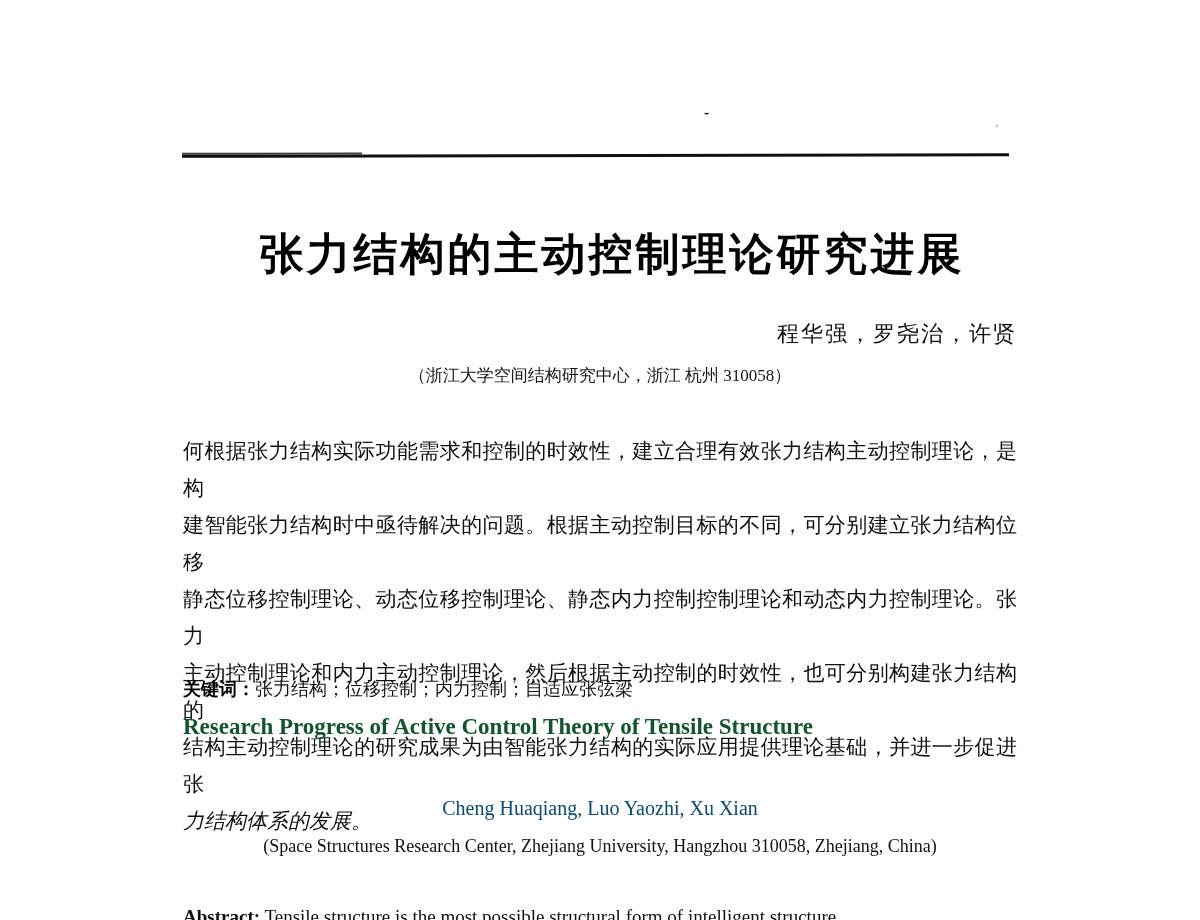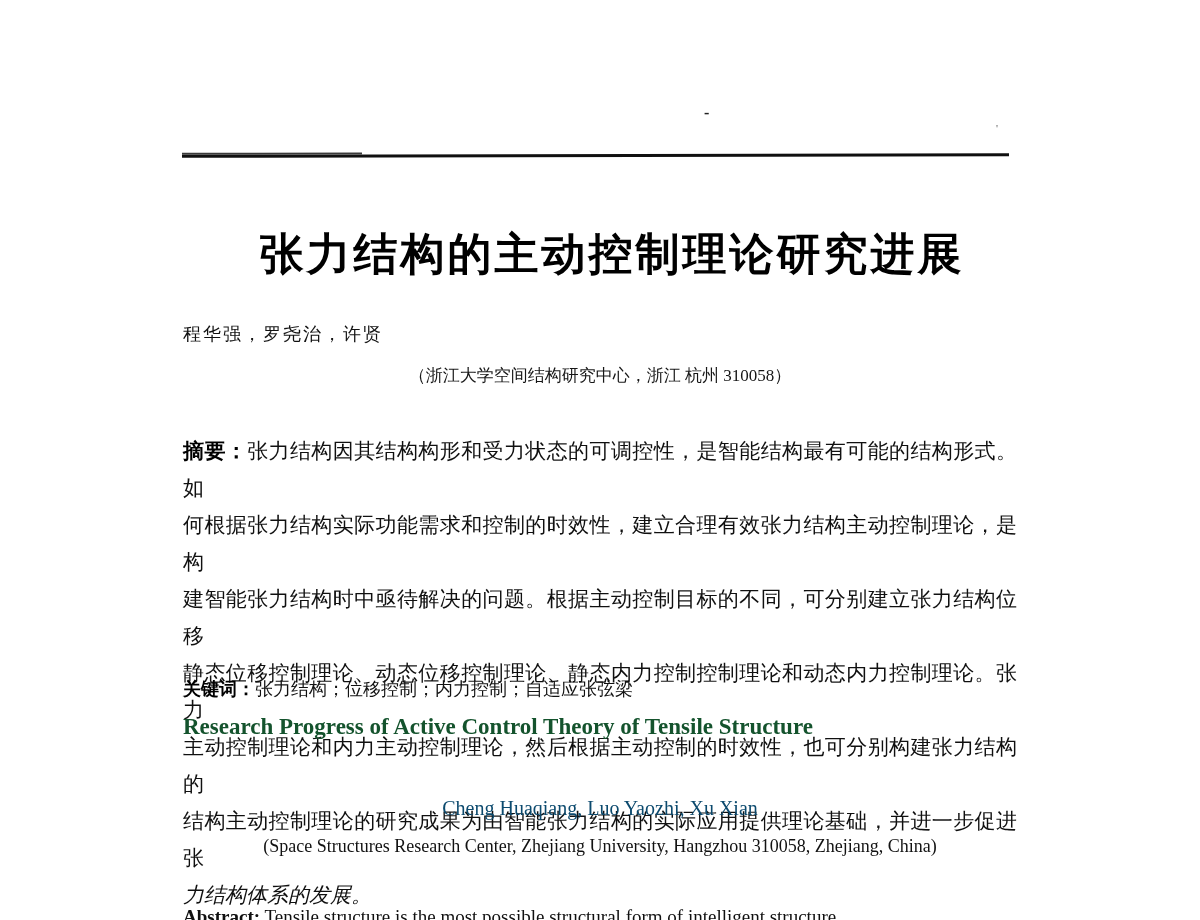--- a/index.html
+++ b/index.html
@@ -47,22 +47,22 @@
     text-align: center;
     font-family: "Liberation Sans", sans-serif;
     font-weight: bold;
     font-size: 44px; line-height: 56px;
     letter-spacing: 3px;
     color: #000000;
     margin: 12px;
   }
   .authors-cn {
     position: absolute; top: 320px; left: 183px; width: 834px;
-    text-align: left;
-    font-size: 18px; line-height: 28px;
+    text-align: right;
+    font-size: 22px; line-height: 28px;
     letter-spacing: 2px;
     color: #111111;
   }
   .affiliation-cn {
     position: absolute; top: 363px; left: 183px; width: 834px;
     text-align: center;
     font-size: 17px; line-height: 26px;
     color: #161616;
   }
   
@@ -125,21 +125,20 @@
   <span class="artifact-dot">'</span>
   <div class="header-rule">
       <span class="rule-echo"></span>
     </div>
 
   <h1 class="title-cn">张力结构的主动控制理论研究进展</h1>
   <div class="authors-cn">程华强，罗尧治，许贤</div>
   <div class="affiliation-cn">（浙江大学空间结构研究中心，浙江 杭州 310058）</div>
 
   <div class="abstract-cn">
-    <div class="abs-line"><span class="abs-label">摘要：</span><span>张力结构因其结构构形和受力状态的可调控性，是智能结构最有可能的结构形式。如</span></div>
     <div class="abs-line">何根据张力结构实际功能需求和控制的时效性，建立合理有效张力结构主动控制理论，是构</div>
     <div class="abs-line">建智能张力结构时中亟待解决的问题。根据主动控制目标的不同，可分别建立张力结构位移</div>
     <div class="abs-line">静态位移控制理论、动态位移控制理论、静态内力控制控制理论和动态内力控制理论。张力</div>
     <div class="abs-line">主动控制理论和内力主动控制理论，然后根据主动控制的时效性，也可分别构建张力结构的</div>
     <div class="abs-line">结构主动控制理论的研究成果为由智能张力结构的实际应用提供理论基础，并进一步促进张</div>
     <div class="abs-line last">力结构体系的发展。</div>
   </div>
 
   <div class="keywords-cn">
     <span class="kw-label">关键词：</span><span>张力结构；位移控制；内力控制；自适应张弦梁</span>

